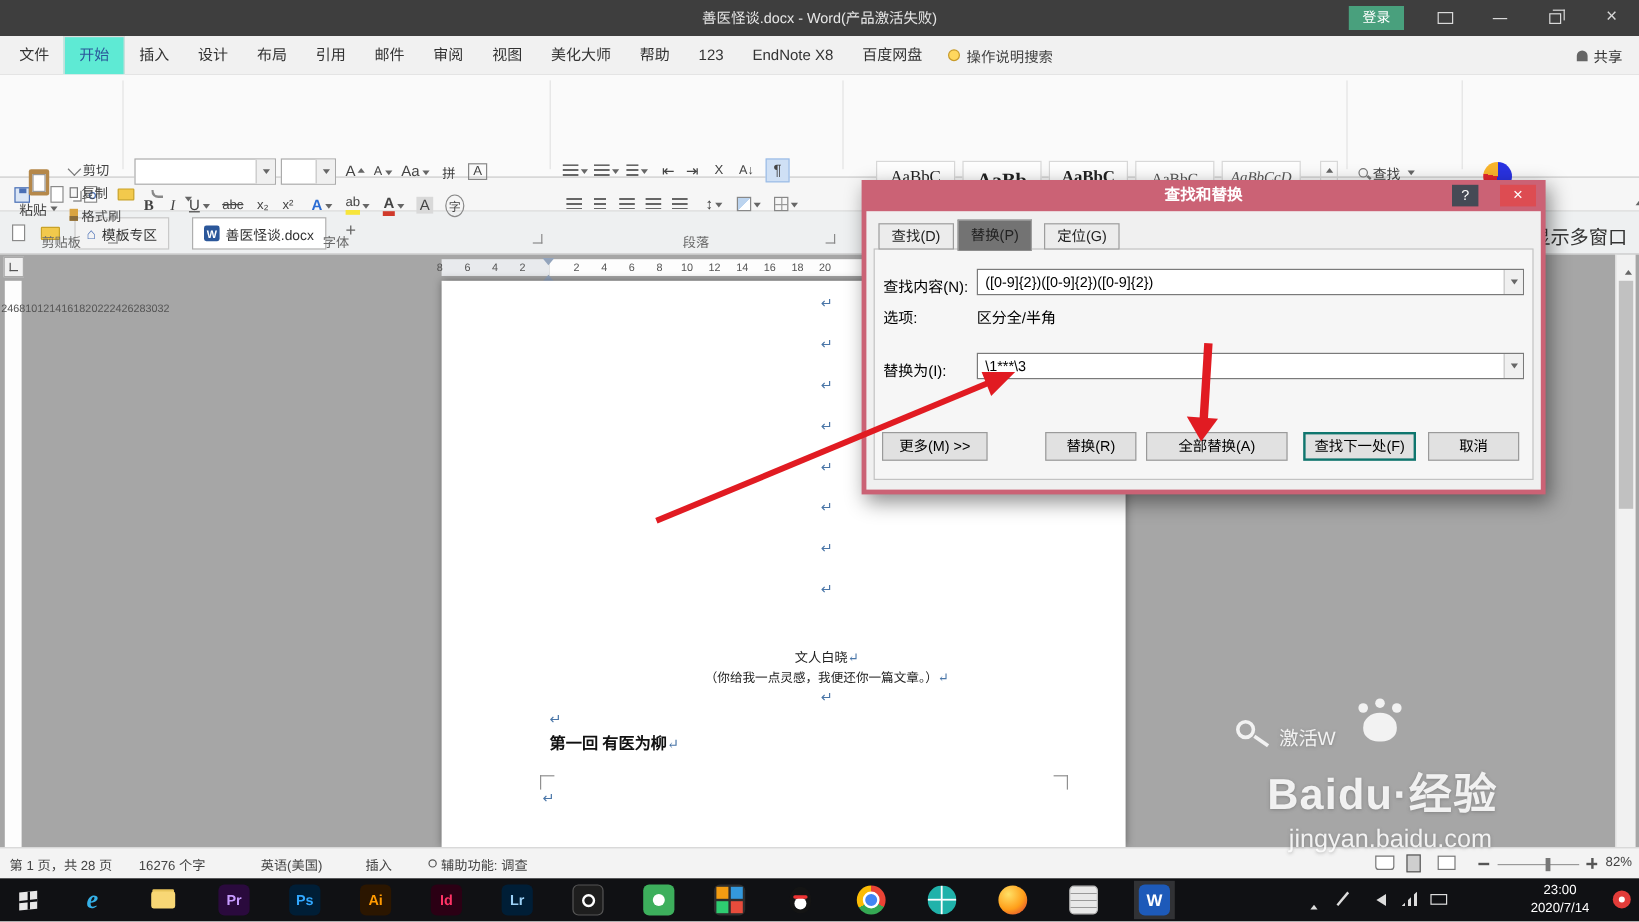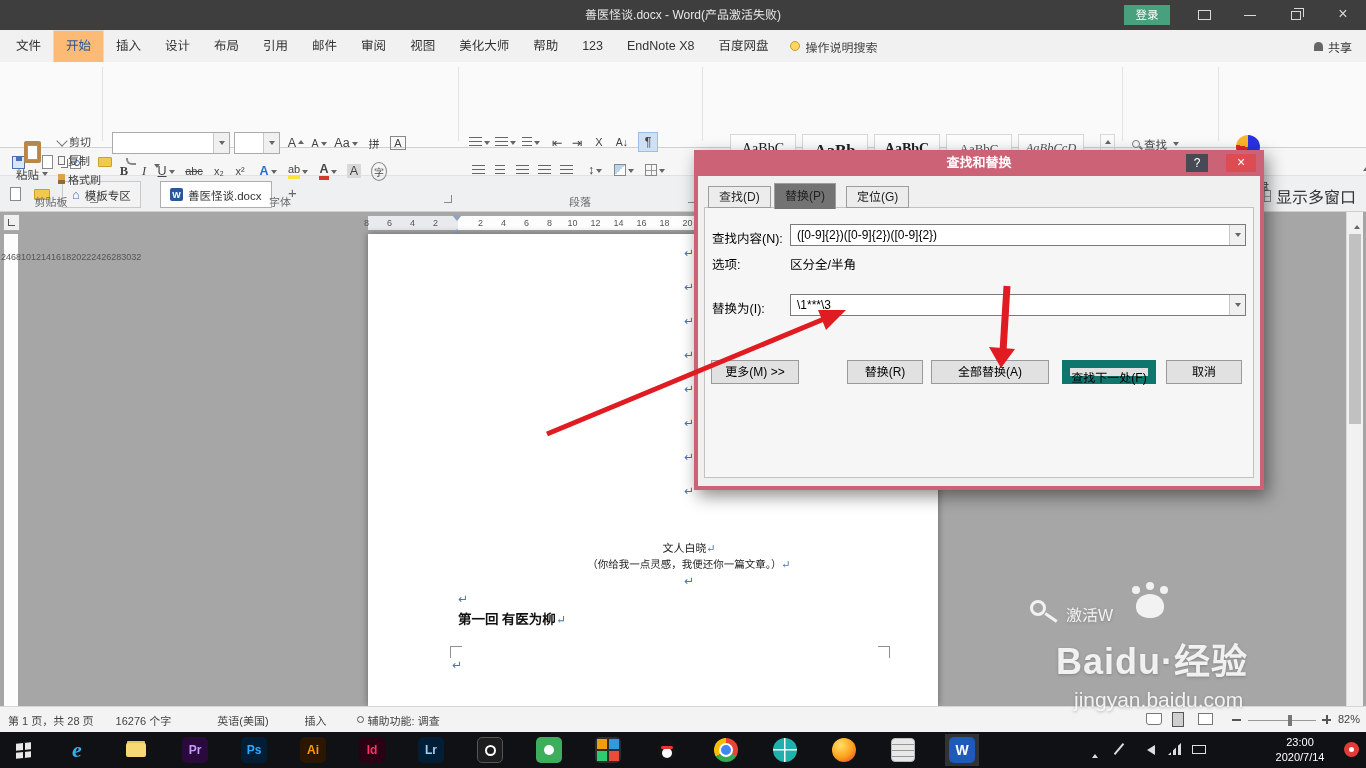--- a/index.html
+++ b/index.html
@@ -5,21 +5,21 @@
 *{margin:0;padding:0;box-sizing:border-box}
 body{width:1366px;height:768px;overflow:hidden;font-family:"Liberation Sans","DejaVu Sans",sans-serif;font-size:12px;color:#222}
 #screen{position:relative;width:1366px;height:768px;background:#a6a6a6;overflow:hidden}
 .abs{position:absolute}
 .flex{display:flex;align-items:center}
 
 #titlebar{left:0;top:0;width:1366px;height:30px;background:#3e3e3e;z-index:10}
 
 #tabrow{left:0;top:30px;width:1366px;height:32px;background:#f1f1f1;z-index:9}
 .rtab{padding:0 12px;line-height:31px;font-size:12.5px;color:#333;white-space:nowrap}
-.rtab.active{background:#fdba74;color:#2b579a;border:1px solid #dcdcdc;border-bottom:none}
+.rtab.active{background:#5eead4;color:#2b579a;border:1px solid #dcdcdc;border-bottom:none}
 
 #ribbon{left:0;top:62px;width:1366px;height:86px;background:#fafafa;border-bottom:1px solid #d0d0d0;z-index:9}
 .gdiv{position:absolute;top:5px;height:74px;width:1px;background:#e3e3e3}
 .g-label{position:absolute;font-size:11px;color:#6a6a6a;text-align:center}
 .ic{position:absolute;display:flex;align-items:center;justify-content:center;color:#444;font-size:12.5px}
 .caret{width:0;height:0;border:3px solid transparent;border-top:4px solid #666;display:inline-block;margin-left:2px;position:relative;top:2px}
 .caret.up{border-top:none;border-bottom:4px solid #666;top:-1px}
 .combo{position:absolute;background:#fff;border:1px solid #ababab}
 .combo .dd{position:absolute;right:0;top:0;bottom:0;width:16px;background:#f0f0f0;border-left:1px solid #c8c8c8;display:flex;align-items:center;justify-content:center}
 .launcher{position:absolute;width:8px;height:8px;border-right:1px solid #8a8a8a;border-bottom:1px solid #8a8a8a}
@@ -40,26 +40,26 @@
 #statusbar{left:0;top:706px;width:1366px;height:26px;background:#f3f3f3;border-top:1px solid #d6d6d6;font-size:11px;color:#444;z-index:10}
 
 #taskbar{left:0;top:732px;width:1366px;height:36px;background:#101114;z-index:10}
 .tk{position:absolute;top:2px;width:34px;height:32px;display:flex;align-items:center;justify-content:center}
 .tile{width:26px;height:26px;border-radius:5px;display:flex;align-items:center;justify-content:center;font-weight:bold;font-size:12px}
 .chrome{width:24px;height:24px;border-radius:50%;background:conic-gradient(#ea4335 0 33%,#34a853 33% 66%,#fbbc05 66% 100%);position:relative}
 .chrome::after{content:"";position:absolute;left:5px;top:5px;width:10px;height:10px;border-radius:50%;background:#4285f4;border:2px solid #fff}
 .ffox{width:24px;height:24px;border-radius:50%;background:radial-gradient(circle at 35% 30%,#ffe066,#ff9f1a 55%,#e4572e 85%)}
 .globe{width:24px;height:24px;border-radius:50%;background:linear-gradient(#fff,#fff) center/100% 1.5px no-repeat,linear-gradient(#fff,#fff) center/1.5px 100% no-repeat,#20b2aa}
 
-#dialog{left:694px;top:150px;width:570px;height:340px;background:#cb6275;box-shadow:4px 6px 16px rgba(0,0,0,.45);z-index:40}
+#dialog{left:718px;top:150px;width:570px;height:262px;background:#cb6275;box-shadow:4px 6px 16px rgba(0,0,0,.45);z-index:40}
 .dlgtab{position:absolute;top:10px;height:22px;line-height:21px;padding:0 10px;font-size:12px;background:#ececec;border:1px solid #9d9d9d;color:#222}
 .dlgtab.active{top:7px;height:26px;line-height:25px;background:#737373;border-bottom:none;z-index:2}
 .dlbl{position:absolute;font-size:12.5px;color:#000}
 .dbtn{position:absolute;height:24px;background:#e1e1e1;border:1px solid #9a9a9a;font-size:12px;text-align:center;line-height:22px;color:#000}
-.dbtn.focus{border:8px solid #0f766e;line-height:20px}
+.dbtn.focus{border:2px solid #0f766e;line-height:20px}
 .val{position:absolute;left:6px;top:3px;font-size:12px;color:#000;white-space:nowrap}
 
 #watermark{left:1008px;top:586px;width:356px;height:142px;z-index:55;pointer-events:none;color:rgba(255,255,255,.88);text-shadow:0 1px 3px rgba(90,90,90,.45)}
 
 #arrows{left:0;top:0;width:1366px;height:768px;z-index:60;pointer-events:none}
 
 .mk{color:#4a76a8}
 .serif{font-family:"Liberation Serif","DejaVu Serif",serif}
 </style>
 </head>

